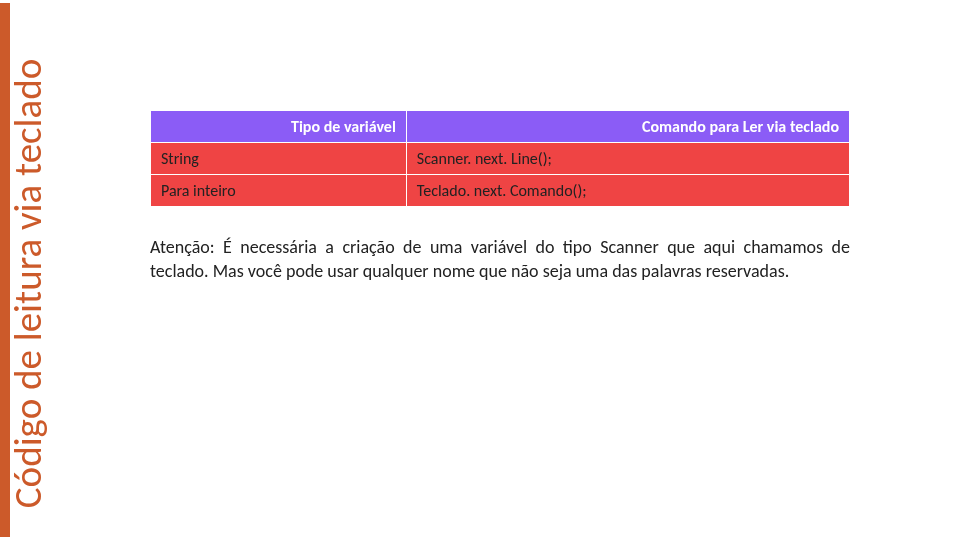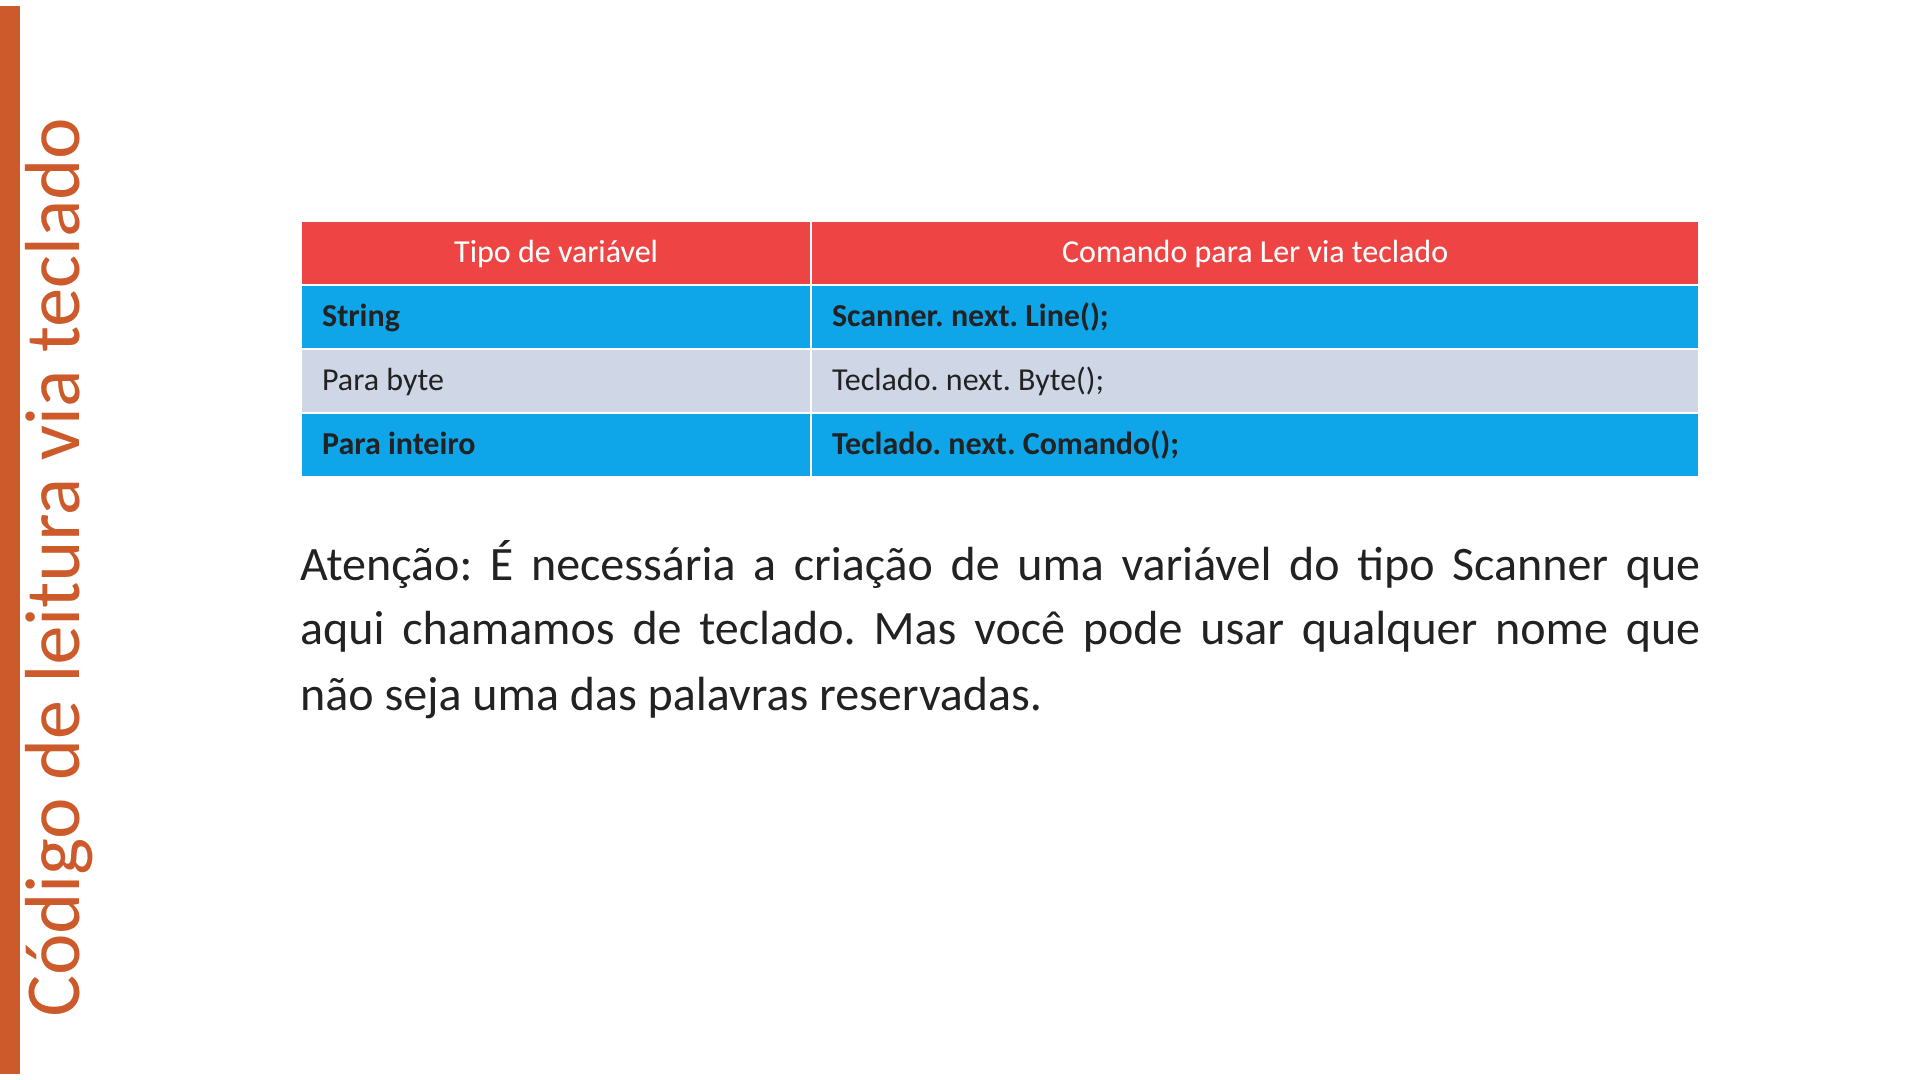--- a/index.html
+++ b/index.html
@@ -38,37 +38,37 @@
     left: 150px;
     top: 110px;
     width: 700px;
   }
   table.data {
     width: 100%;
     border-collapse: collapse;
     font-size: 16px;
   }
   table.data th {
-    background: #ef4444;
+    background: #8b5cf6;
     color: #ffffff;
-    font-weight: 400;
-    text-align: center;
+    font-weight: 700;
+    text-align: right;
     padding: 6px 10px;
     border: 1px solid #ffffff;
   }
   table.data td {
     padding: 6px 10px;
     border: 1px solid #ffffff;
     color: #222;
   }
-  table.data tr.band-a td { background: #0ea5e9; font-weight: bold; }
+  table.data tr.band-a td { background: #ef4444; }
   table.data tr.band-b td { background: #cfd6e6; }
   .note {
     margin-top: 28px;
-    font-size: 24px;
+    font-size: 18px;
     line-height: 1.35;
     color: #222;
     text-align: justify;
   }
 </style>
 </head>
 <body>
 
 <div class="sidebar-bar"></div>
 <div class="sidebar-title">Código de leitura via teclado</div>
@@ -79,24 +79,20 @@
       <tr>
         <th>Tipo de variável</th>
         <th>Comando para Ler via teclado</th>
       </tr>
     </thead>
     <tbody>
       <tr class="band-a">
         <td>String</td>
         <td>Scanner. next. Line();</td>
       </tr>
-      <tr class="band-b">
-        <td>Para byte</td>
-        <td>Teclado. next. Byte();</td>
-      </tr>
       <tr class="band-a">
         <td>Para inteiro</td>
         <td>Teclado. next. Comando();</td>
       </tr>
     </tbody>
   </table>
 
   <p class="note">Atenção: É necessária a criação de uma variável do tipo Scanner que aqui chamamos de teclado. Mas você pode usar qualquer nome que não seja uma das palavras reservadas.</p>
 </div>
 

